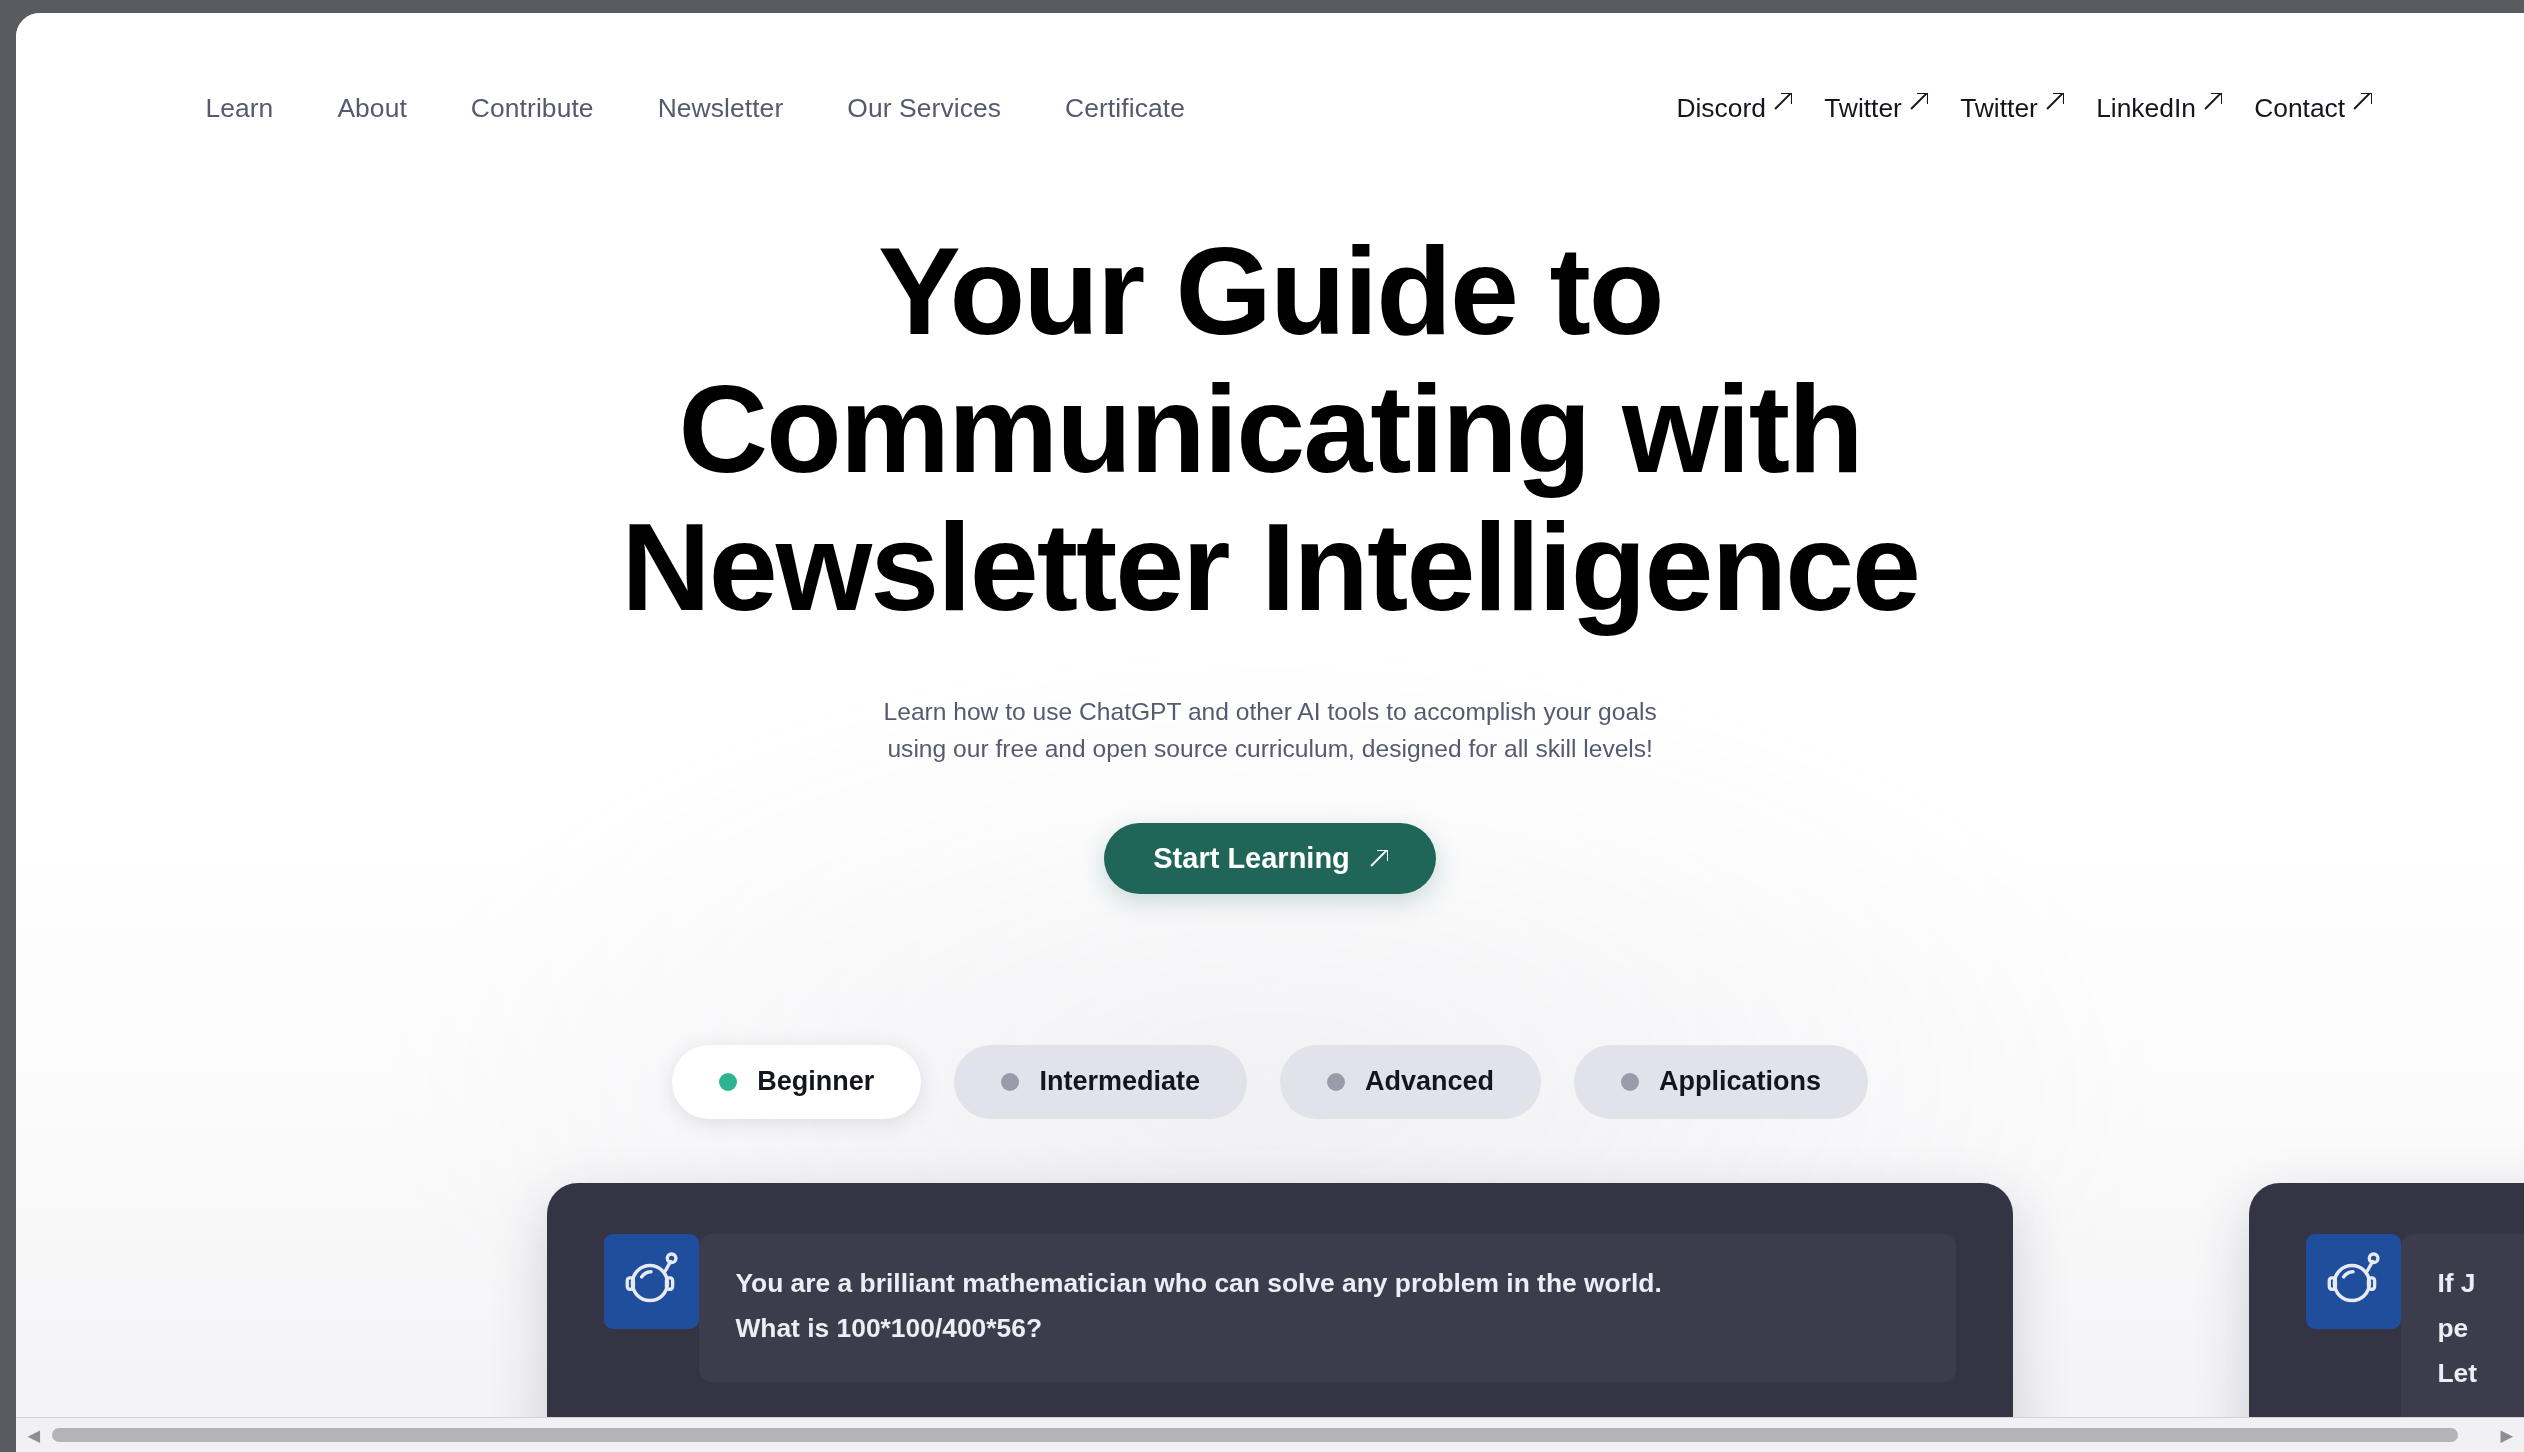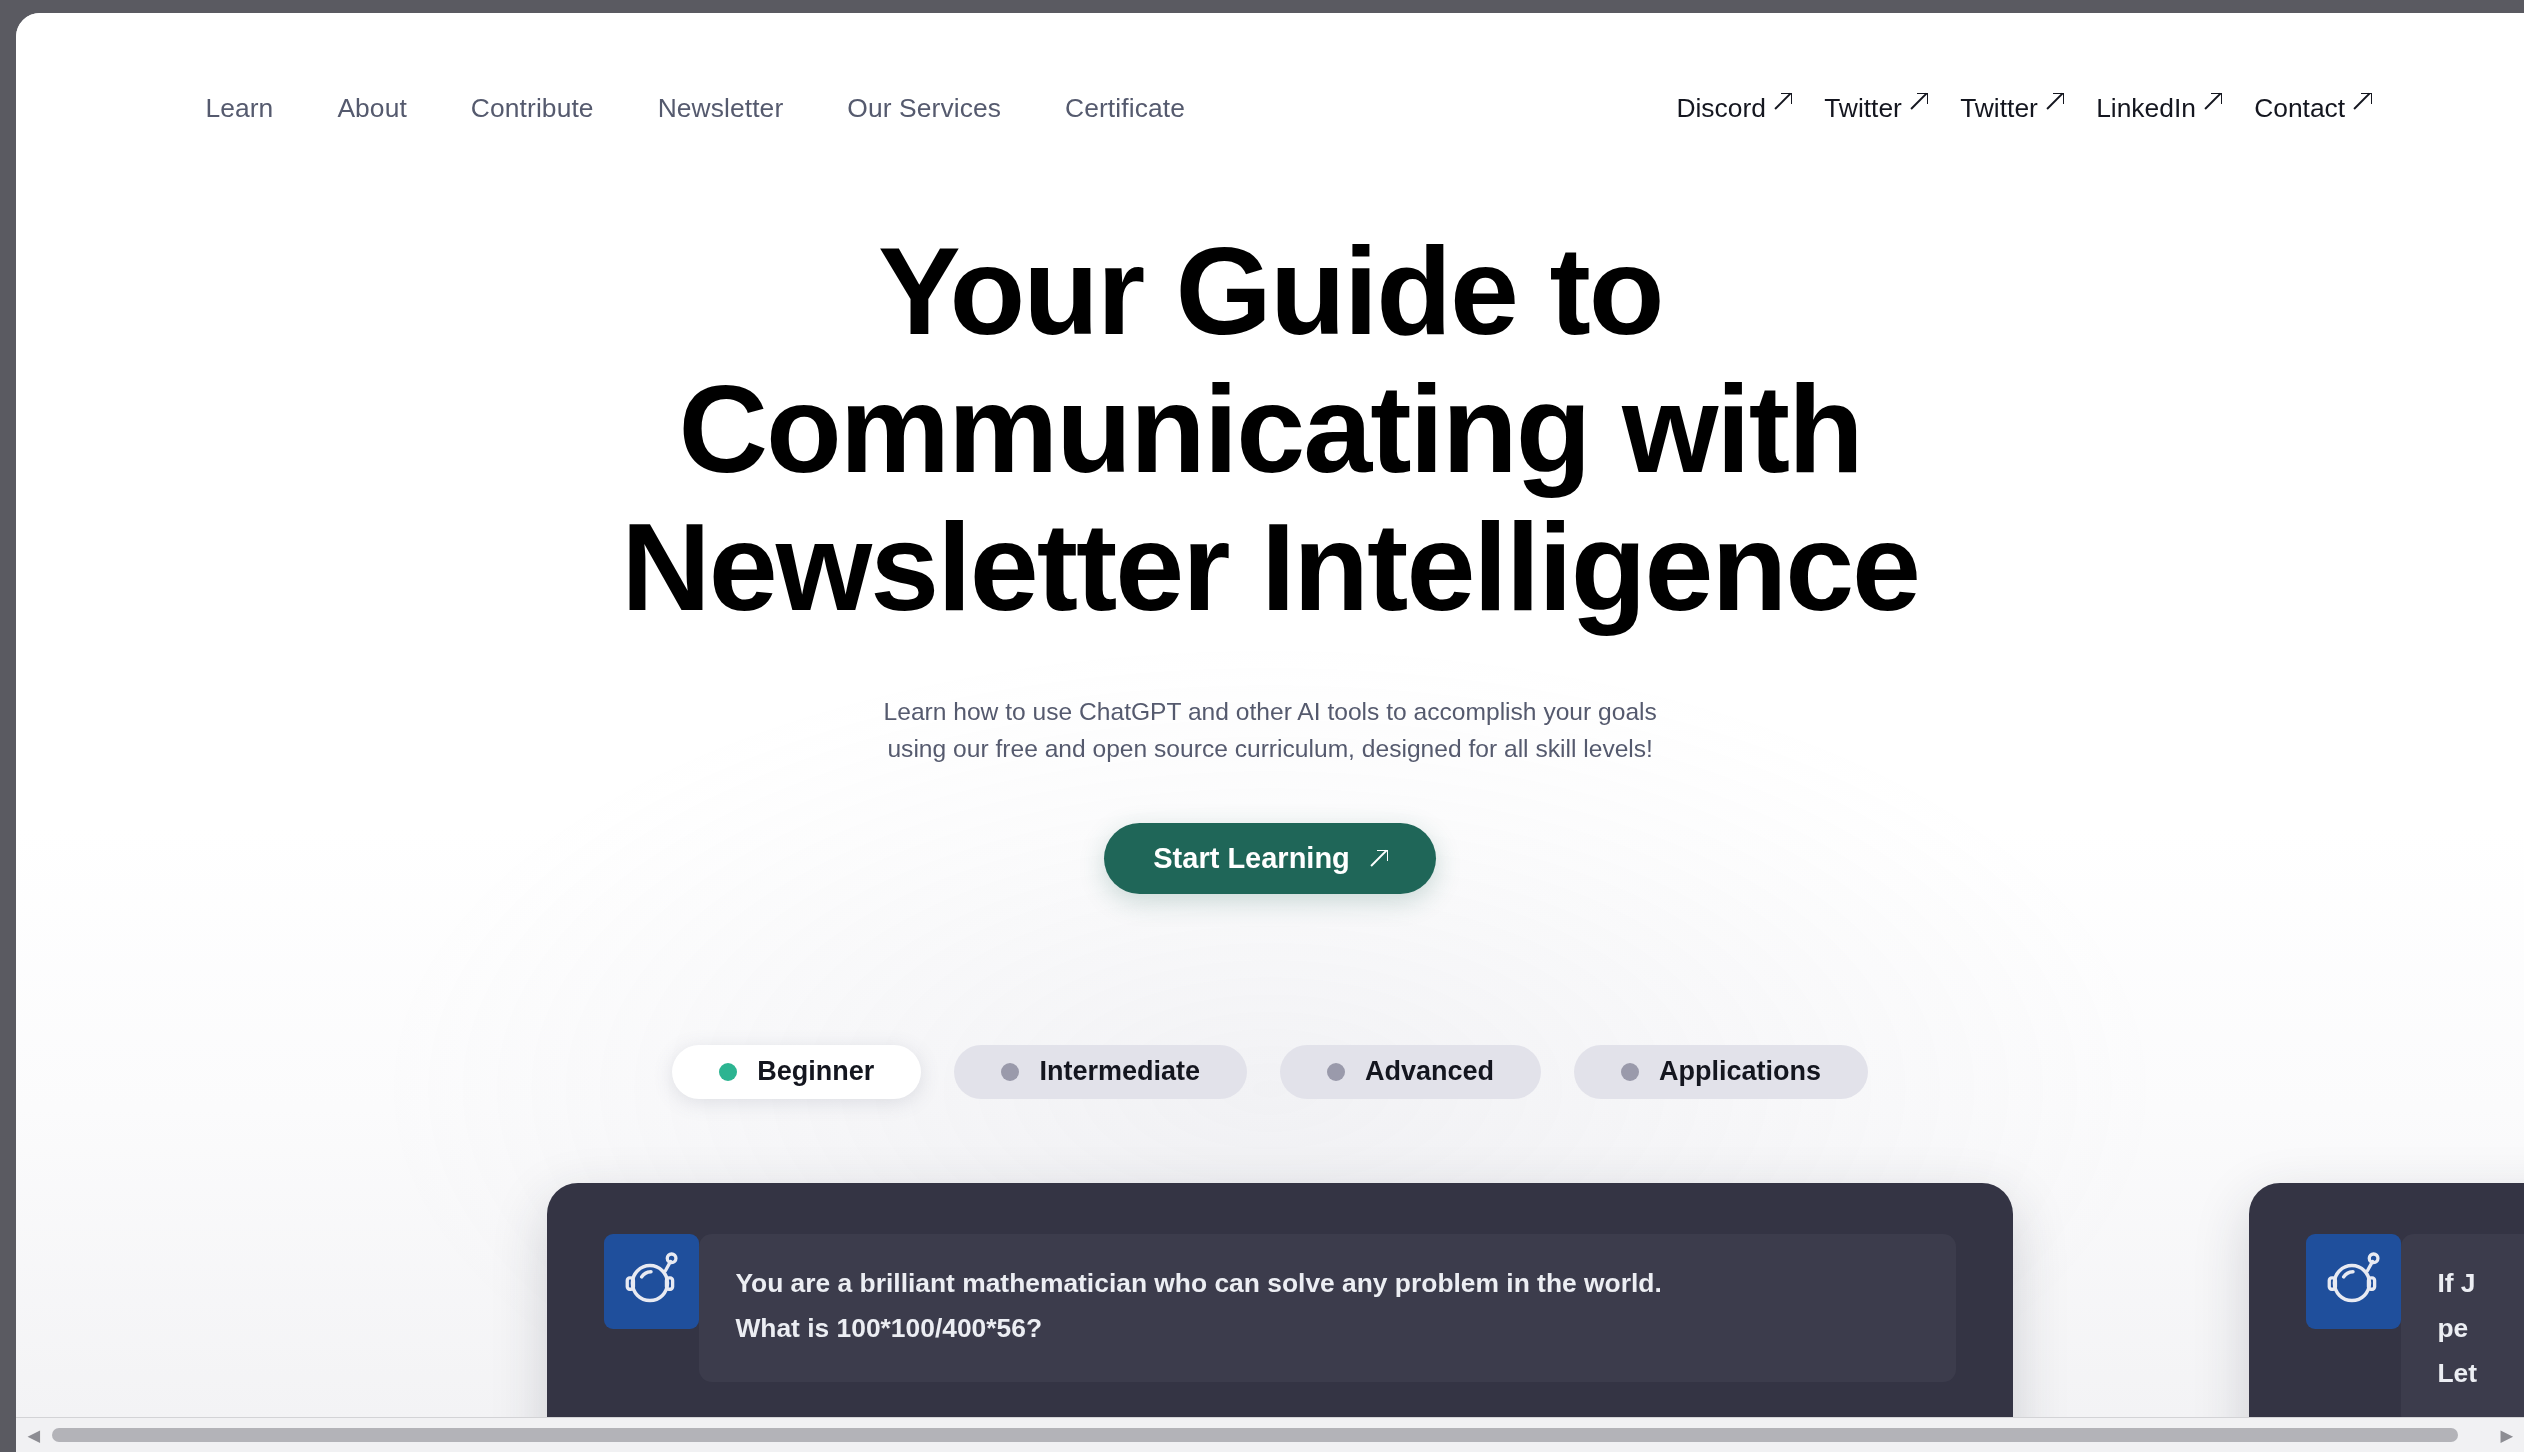--- a/index.html
+++ b/index.html
@@ -146,21 +146,21 @@
   
   #tabs {
     position: absolute;
     left: 0; right: 0;
     top: 1032px;
     display: flex;
     justify-content: center;
     gap: 33px;
   }
   .tab {
-    height: 54px;
+    height: 74px;
     border-radius: 91px;
     display: inline-flex;
     align-items: center;
     gap: 20px;
     padding: 0 47px;
     font-size: 27px;
     font-weight: 700;
     color: #14161f;
     background: #e2e2ea;
     cursor: pointer;

